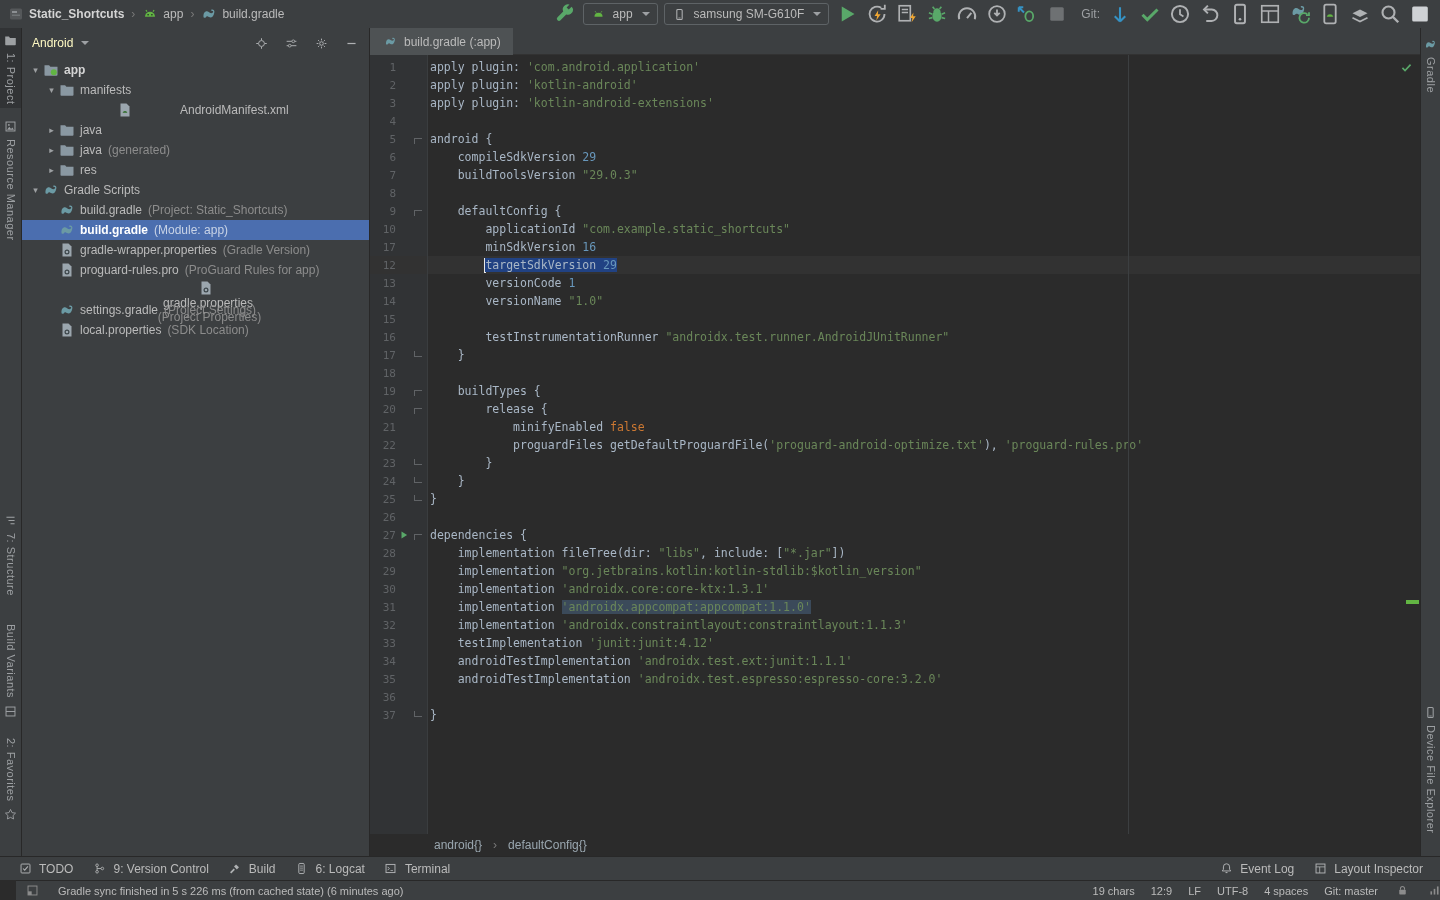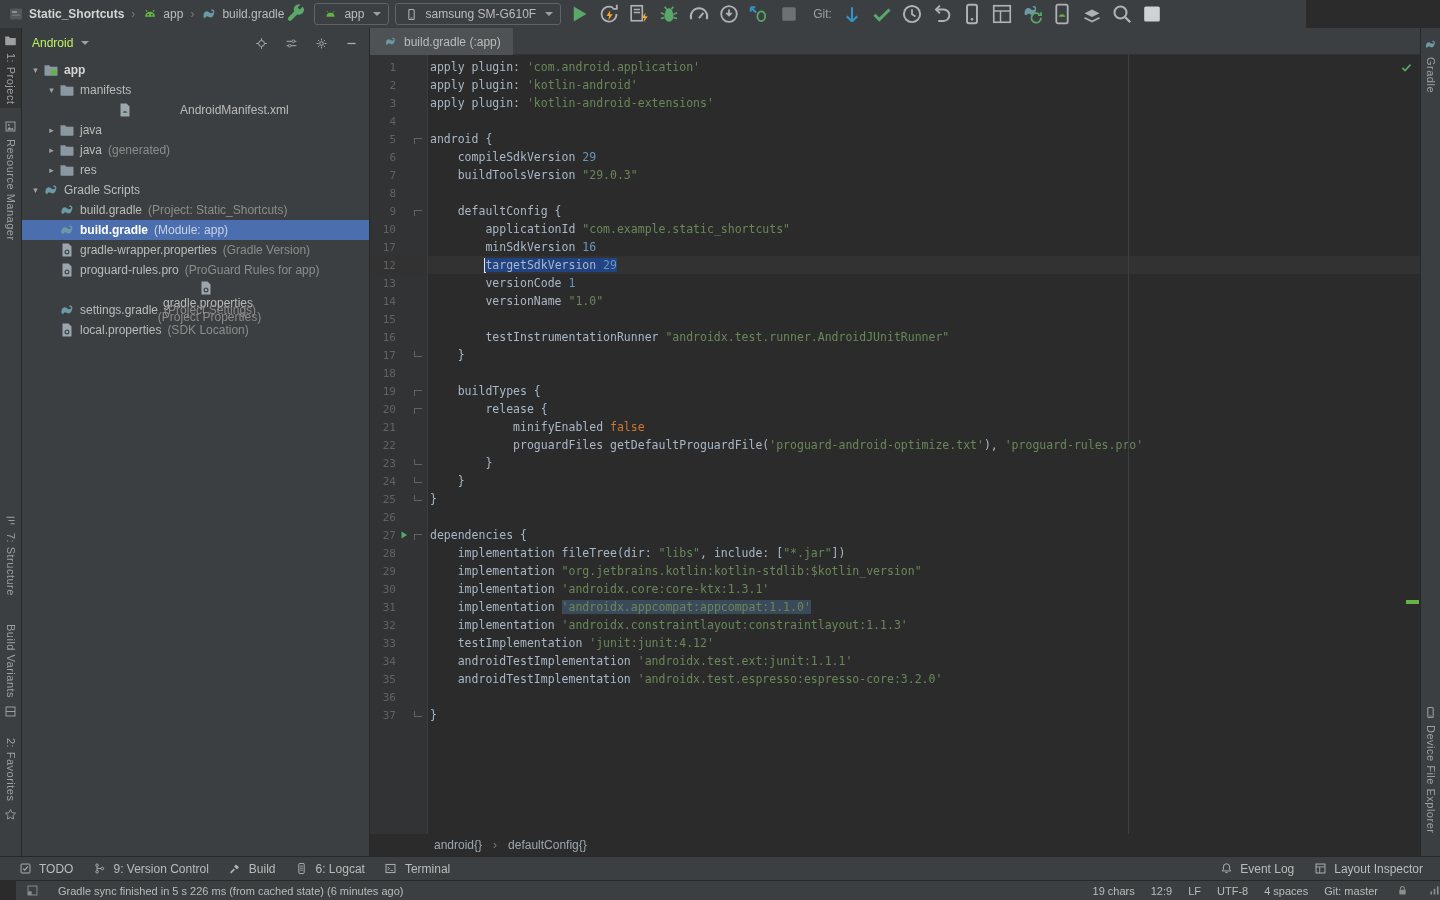--- a/index.html
+++ b/index.html
@@ -5,22 +5,22 @@
   *{box-sizing:border-box;margin:0;padding:0}
   html,body{width:1440px;height:900px;overflow:hidden;background:#2b2b2b;
     font-family:"Liberation Sans",sans-serif}
   #win{position:relative;width:1440px;height:900px;color:#bbbbbb;font-size:12px}
   svg{display:block}
   .icn{display:inline-flex;width:16px;height:16px;align-items:center;justify-content:center;flex:none}
   .icn svg{width:16px;height:16px}
   .icn12 svg{width:13px;height:13px}
 
   
-  #titlebar{position:absolute;left:0;top:0;width:1306px;height:28px;background:#3c3f41;
-    border-bottom:1px solid #282828;display:flex;align-items:center;padding:14px 8px}
+  #titlebar{position:absolute;left:0;top:0;width:1440px;height:28px;background:#3c3f41;
+    border-bottom:1px solid #282828;display:flex;align-items:center;justify-content:space-between;padding:14px 8px}
   .tb-left{display:flex;align-items:center;gap:5px;white-space:nowrap}
   .crumb{color:#bbbbbb}
   .crumb.strong{font-weight:bold;color:#d4d4d4}
   .sep{color:#787878;margin:0 2px}
   .tb-right{display:flex;align-items:center;gap:6px}
   .tbtn{display:inline-flex;width:24px;height:22px;align-items:center;justify-content:center;border-radius:3px}
   .combo{display:inline-flex;align-items:center;gap:6px;height:22px;padding:0 7px;
     border:1px solid #5e6366;border-radius:3px;color:#bbbbbb;white-space:nowrap}
   .darr{width:0;height:0;border-left:4px solid transparent;border-right:4px solid transparent;
     border-top:4px solid #9da0a3;margin-left:3px}
@@ -31,21 +31,21 @@
   #right-stripe{position:absolute;right:0;top:28px;width:20px;height:828px;background:#3c3f41;border-left:1px solid #282828}
   .stripe-btn{position:absolute;left:0;width:100%;display:flex;flex-direction:column;align-items:center;gap:5px;
     padding:4px 0;color:#9da0a3;font-size:11px}
   .stripe-btn.active{background:#313335}
   .vtext{writing-mode:vertical-rl;letter-spacing:.5px;line-height:1}
 
   
   #project-panel{position:absolute;left:22px;top:28px;width:348px;height:828px;background:#3c3f41;
     border-right:1px solid #282828;overflow:hidden}
   #panel-header{height:30px;display:flex;align-items:center;padding:0 10px;gap:5px}
-  #panel-title{color:#bef264}
+  #panel-title{color:#fef9c3}
   #panel-icons{margin-left:auto;display:flex;gap:14px;align-items:center}
   #project-tree{position:absolute;left:0;top:32px;right:0}
   .tree-row{height:20px;display:flex;align-items:center;white-space:nowrap;cursor:default}
   .tree-row.selected{background:#4b6eaf}
   .tree-arrow{width:15px;flex:none;text-align:center;color:#9da0a3;font-size:9px}
   .tree-icon{width:18px;flex:none;display:inline-flex}
   .tree-icon svg{width:16px;height:16px}
   .tree-label{margin-left:3px;color:#bbbbbb}
   .tree-row.bold .tree-label{font-weight:bold;color:#d4d4d4}
   .tree-row.selected .tree-label{color:#ffffff;font-weight:bold}

